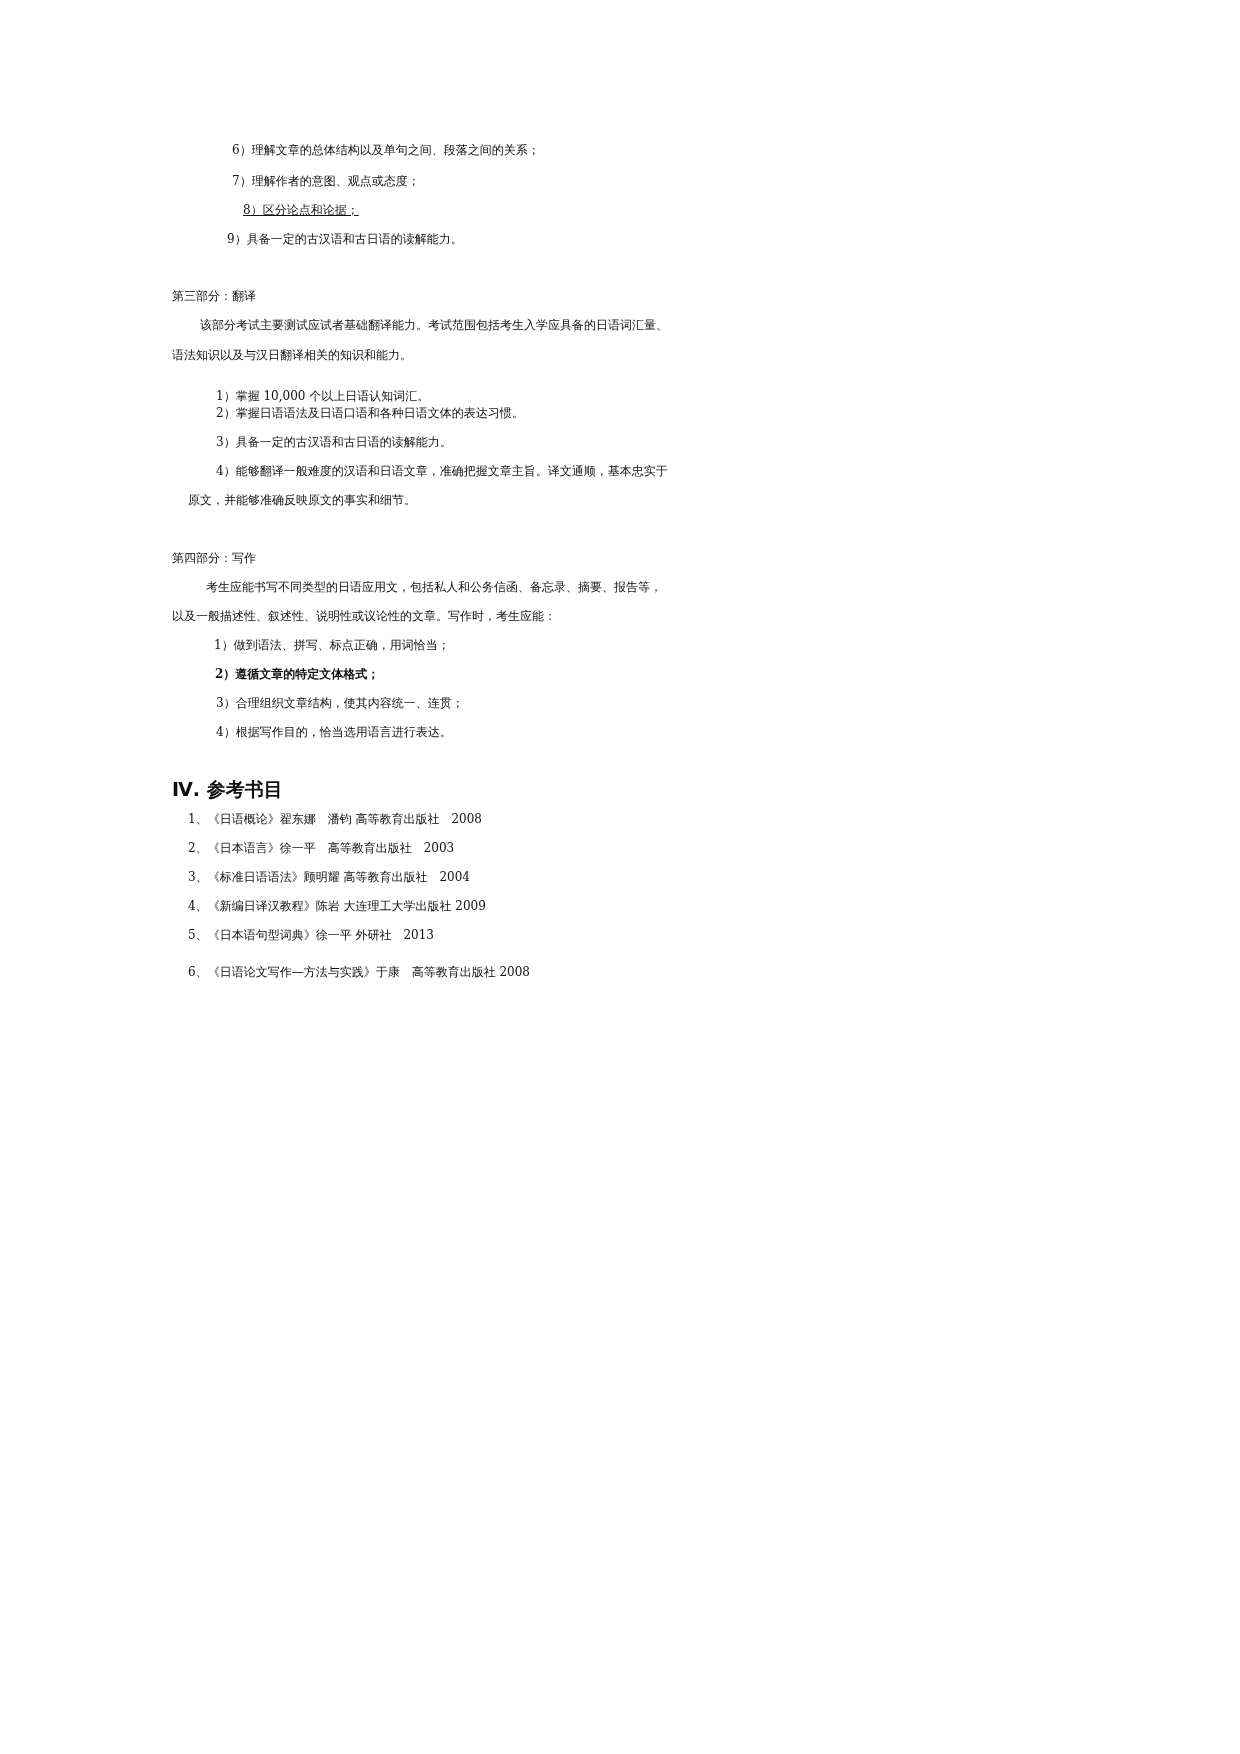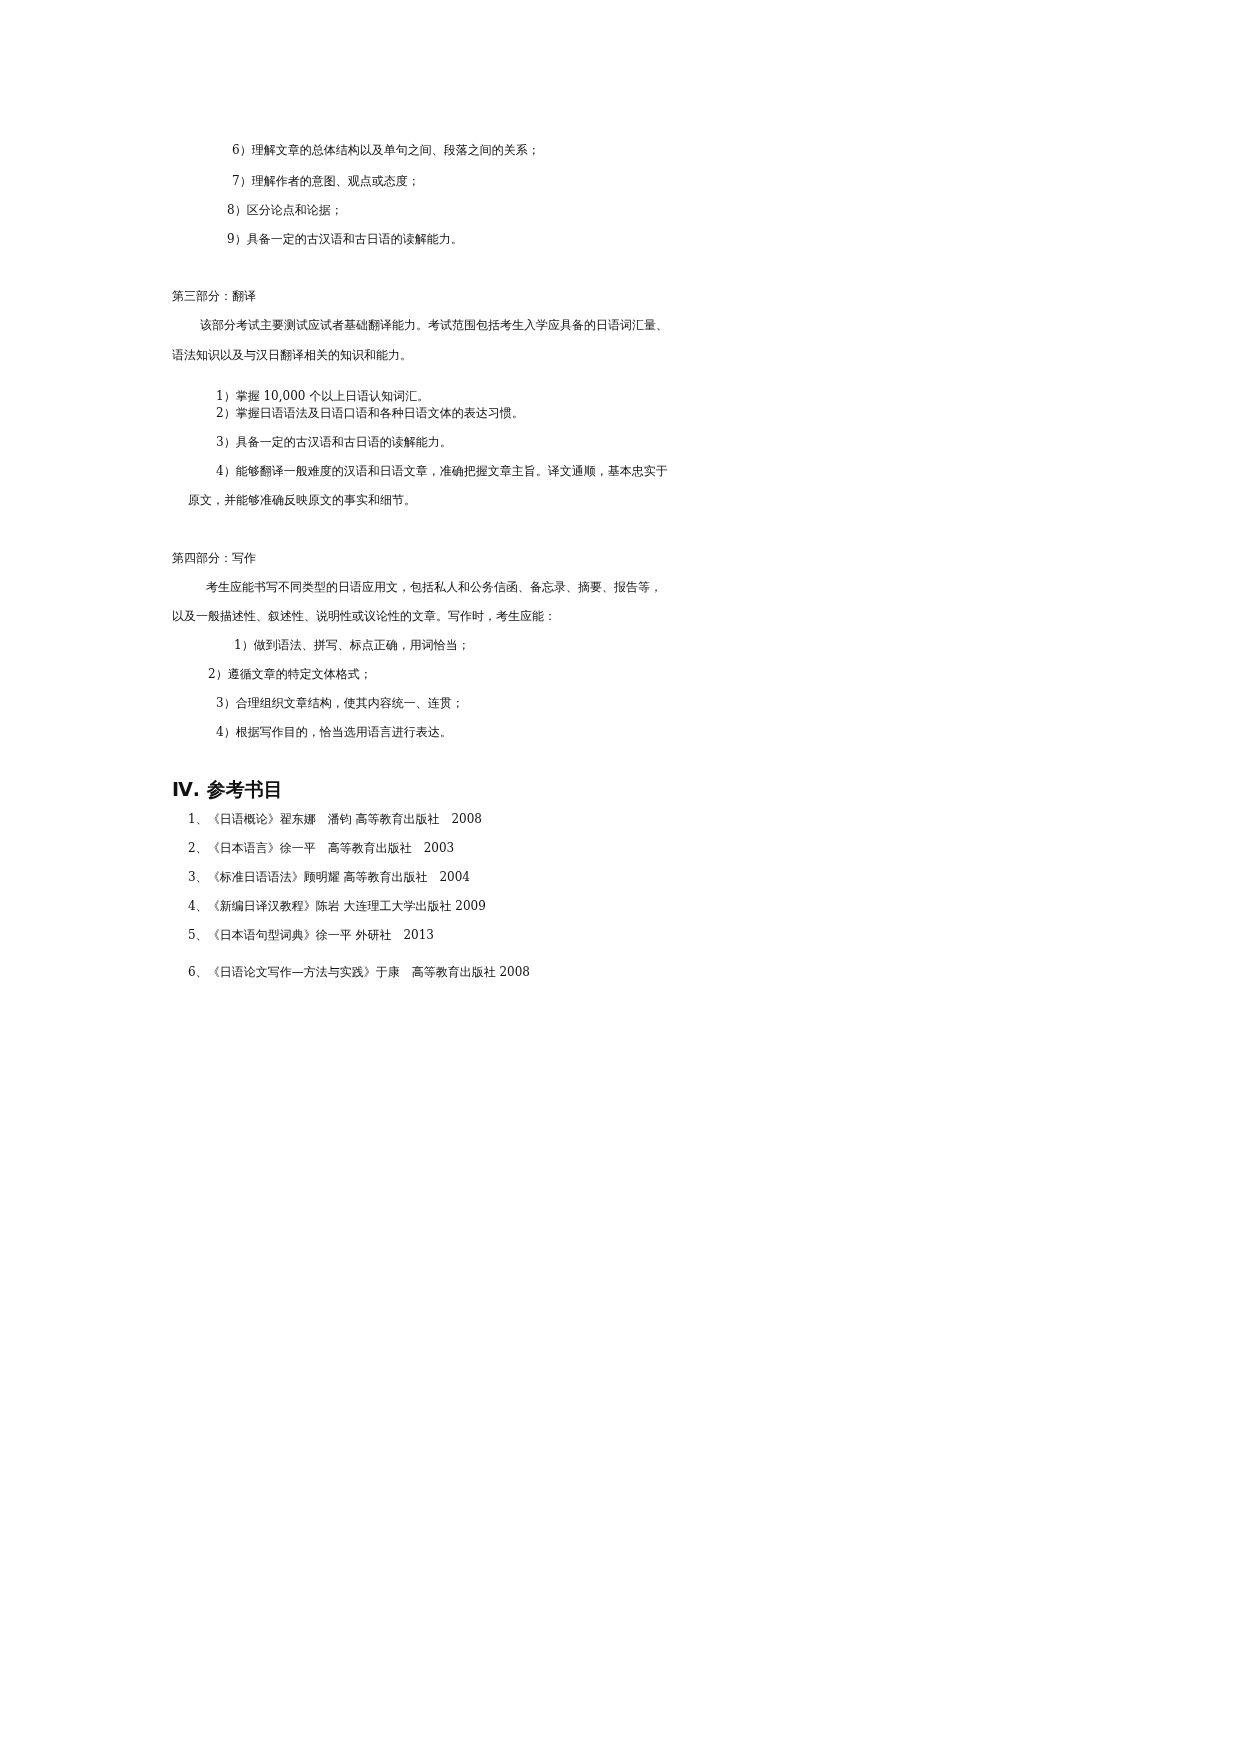--- a/index.html
+++ b/index.html
@@ -7,37 +7,37 @@
          font-family: "DejaVu Serif", "Liberation Serif", serif; color: #111; }
   .line { position: absolute; font-size: 12px; white-space: nowrap; line-height: 24px; }
   .heading-bold { font-weight: bold; font-family: "DejaVu Sans", sans-serif; font-size: 19px; }
 </style>
 </head>
 <body>
 
 <div>
   <div class="line" style="left:232px;top:138px;">6）理解文章的总体结构以及单句之间、段落之间的关系；</div>
   <div class="line" style="left:232px;top:169px;">7）理解作者的意图、观点或态度；</div>
-  <div class="line" style="left:227px;top:198px;">8）区分论点和论据；</div>
+  <div class="line" style="left:243px;top:198px;text-decoration:underline;">8）区分论点和论据；</div>
   <div class="line" style="left:227px;top:227px;">9）具备一定的古汉语和古日语的读解能力。</div>
 
   <div class="line" style="left:172px;top:284px;">第三部分：翻译</div>
   <div class="line" style="left:200px;top:313px;">该部分考试主要测试应试者基础翻译能力。考试范围包括考生入学应具备的日语词汇量、</div>
   <div class="line" style="left:172px;top:343px;">语法知识以及与汉日翻译相关的知识和能力。</div>
   <div class="line" style="left:216px;top:372px;margin-top:12px;">1）掌握 10,000 个以上日语认知词汇。</div>
   <div class="line" style="left:216px;top:401px;">2）掌握日语语法及日语口语和各种日语文体的表达习惯。</div>
   <div class="line" style="left:216px;top:430px;">3）具备一定的古汉语和古日语的读解能力。</div>
   <div class="line" style="left:216px;top:459px;text-align:center;">4）能够翻译一般难度的汉语和日语文章，准确把握文章主旨。译文通顺，基本忠实于</div>
   <div class="line" style="left:188px;top:488px;">原文，并能够准确反映原文的事实和细节。</div>
 
   <div class="line" style="left:172px;top:546px;">第四部分：写作</div>
   <div class="line" style="left:206px;top:575px;">考生应能书写不同类型的日语应用文，包括私人和公务信函、备忘录、摘要、报告等，</div>
   <div class="line" style="left:172px;top:604px;">以及一般描述性、叙述性、说明性或议论性的文章。写作时，考生应能：</div>
-  <div class="line" style="left:214px;top:633px;margin-left:20px;">1）做到语法、拼写、标点正确，用词恰当；</div>
-  <div class="line" style="left:208px;top:662px;">2）遵循文章的特定文体格式；</div>
+  <div class="line" style="left:214px;top:633px;">1）做到语法、拼写、标点正确，用词恰当；</div>
+  <div class="line" style="left:215px;top:662px;font-weight:bold;">2）遵循文章的特定文体格式；</div>
   <div class="line" style="left:216px;top:691px;">3）合理组织文章结构，使其内容统一、连贯；</div>
   <div class="line" style="left:216px;top:720px;">4）根据写作目的，恰当选用语言进行表达。</div>
 
   <div class="line heading-bold" style="left:172px;top:777px;">Ⅳ. 参考书目</div>
   <div class="line" style="left:188px;top:807px;">1、《日语概论》翟东娜　潘钧 高等教育出版社　2008</div>
   <div class="line" style="left:188px;top:836px;">2、《日本语言》徐一平　高等教育出版社　2003</div>
   <div class="line" style="left:188px;top:865px;">3、《标准日语语法》顾明耀 高等教育出版社　2004</div>
   <div class="line" style="left:188px;top:894px;">4、《新编日译汉教程》陈岩 大连理工大学出版社 2009</div>
   <div class="line" style="left:188px;top:923px;">5、《日本语句型词典》徐一平 外研社　2013</div>
   <div class="line" style="left:188px;top:952px;margin-top:8px;">6、《日语论文写作—方法与实践》于康　高等教育出版社 2008</div>

